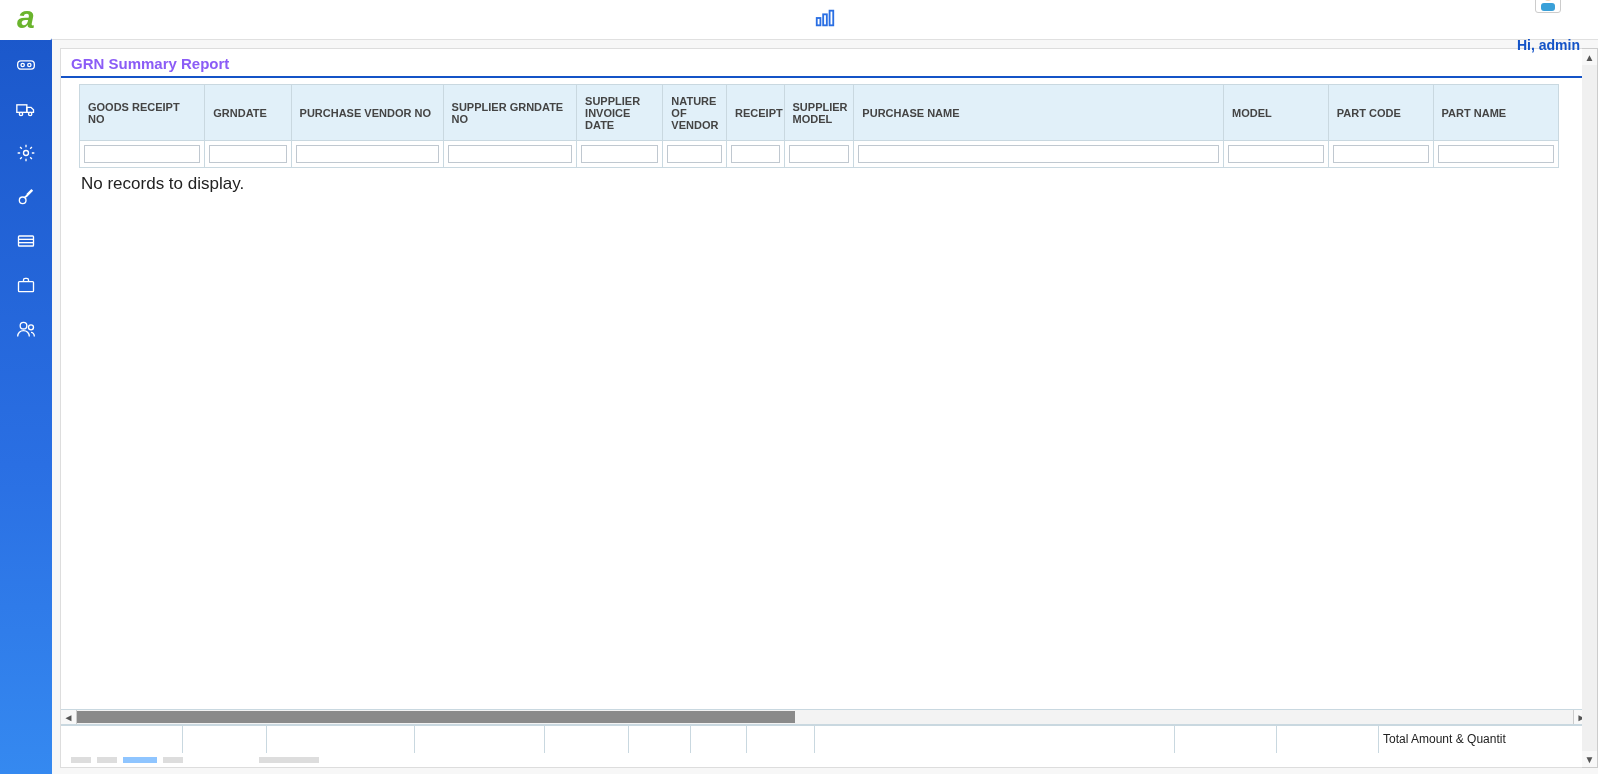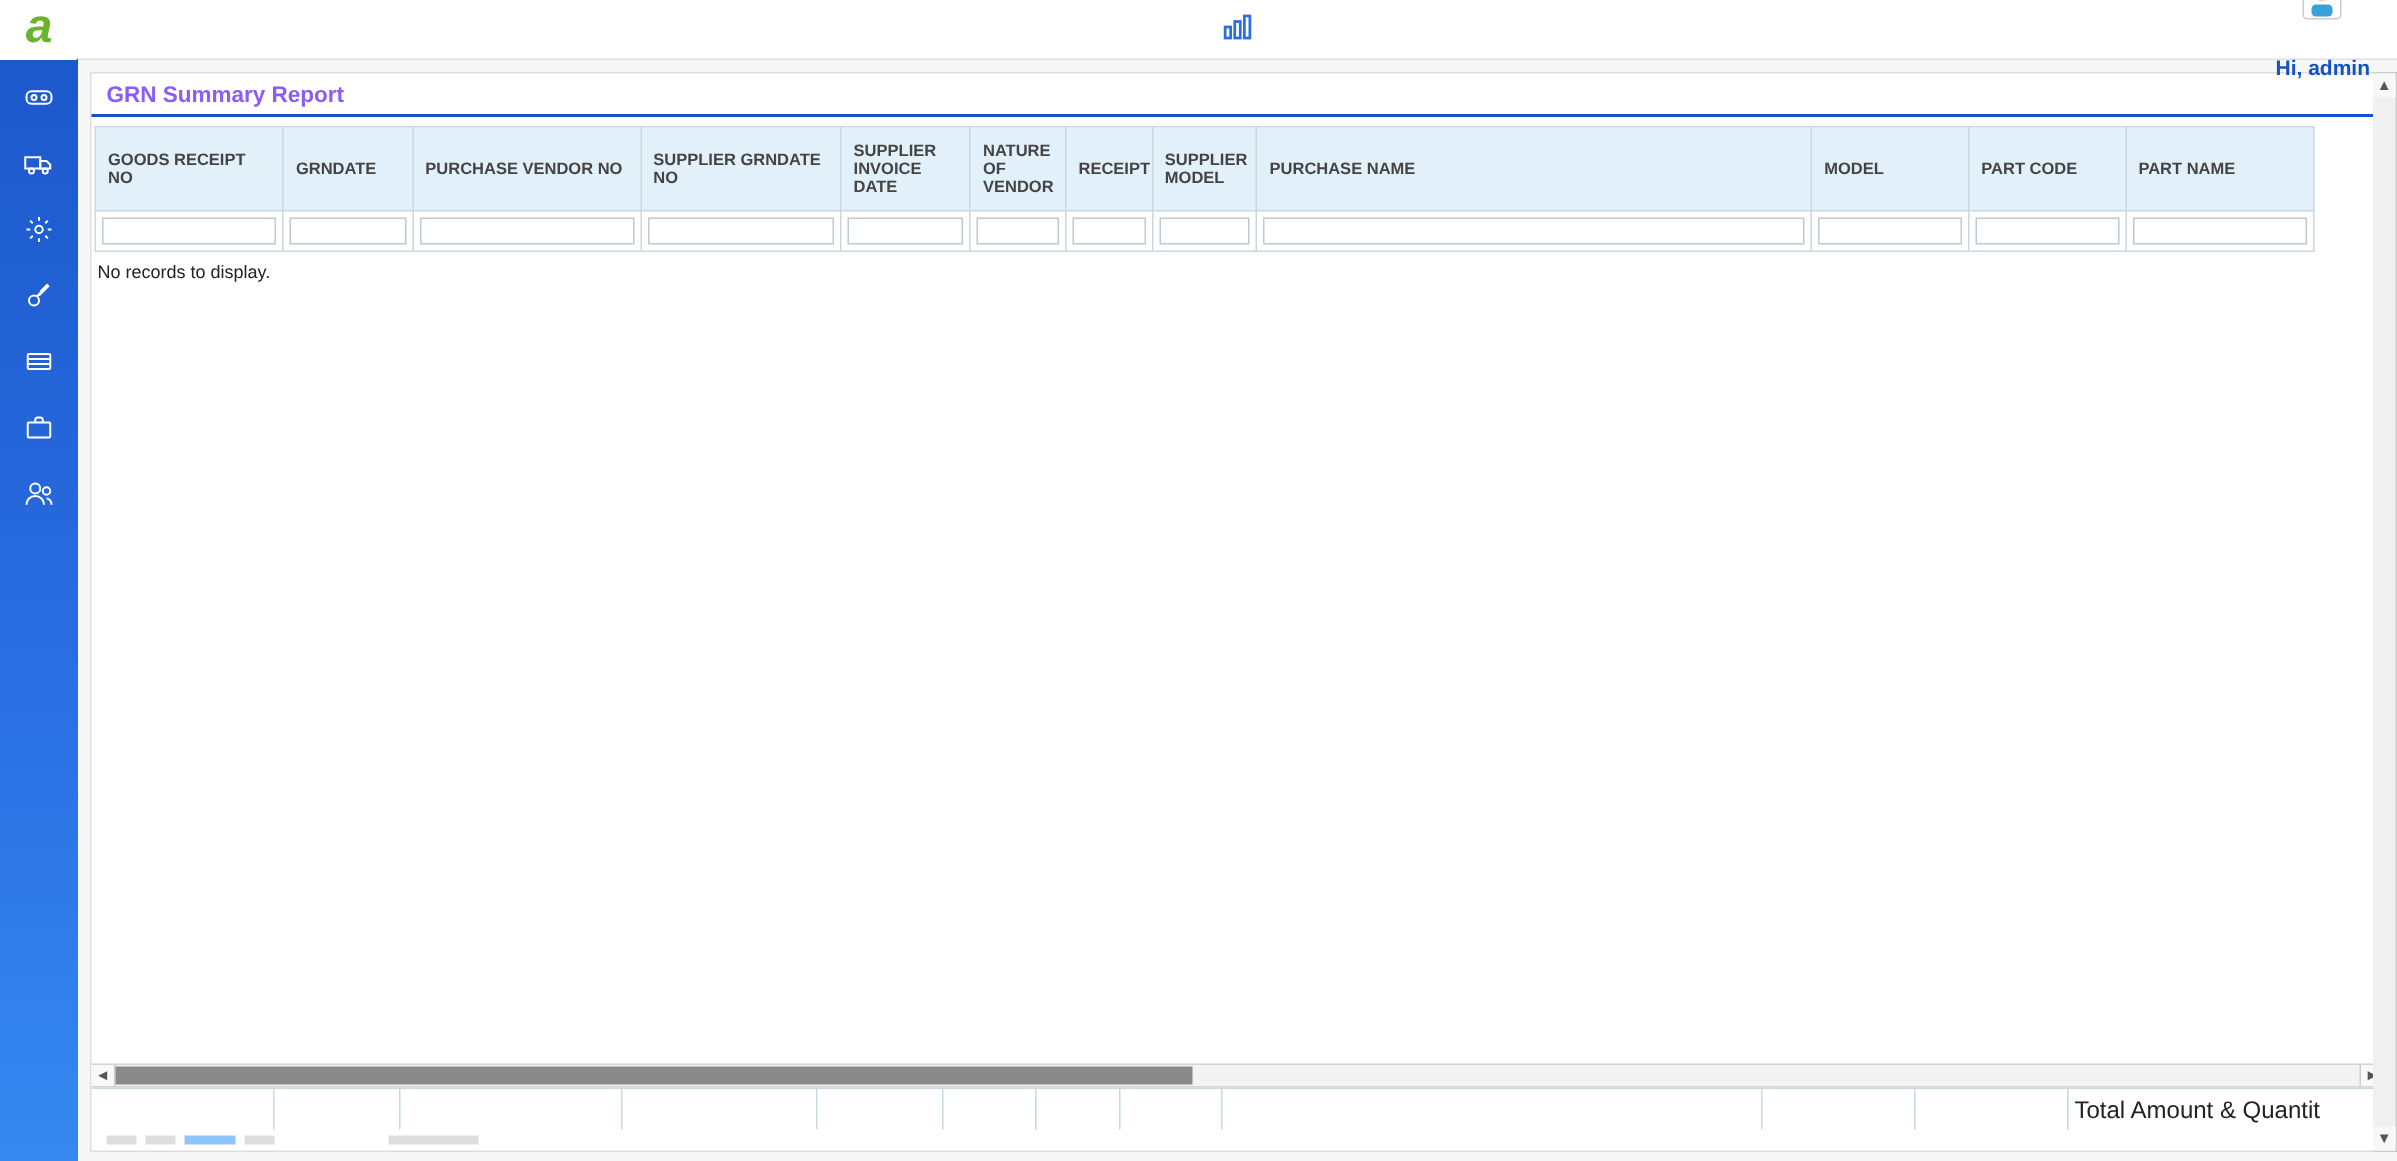--- a/index.html
+++ b/index.html
@@ -76,51 +76,51 @@
     width: 105px; background: #fff; color: #333;
   }
   .cal-btn {
     width: 22px; height: 22px; border: 1px solid #1453c7; border-left: none;
     background: #2a6fe3; display: flex; align-items: center; justify-content: center; cursor: pointer;
   }
   .cal-btn svg { width: 14px; height: 14px; }
 
   
   .table-viewport { flex: 1; overflow: hidden; display: flex; flex-direction: column; padding: 6px 0 0 0; position: relative; }
-  .table-scroll-x { overflow: hidden; }
+  .table-scroll-x { overflow: hidden; margin-left: 16px; }
   .tbl { border-collapse: collapse; table-layout: fixed; width: 1480px; margin: 0 0 0 2px; }
   .tbl th {
     background: #e1f0f9; border: 1px solid #c9d8e0; padding: 8px 8px;
     text-align: left; font-size: 11px; font-weight: bold; color: #444;
     vertical-align: middle; height: 56px;
   }
   .tbl td.filter-cell {
     border: 1px solid #c9d8e0; padding: 4px 4px; background: #fff;
   }
   .tbl td.filter-cell input {
     width: 100%; border: 1px solid #c0c8d0; height: 18px; padding: 0 4px; font-size: 11px;
   }
-  .no-records { padding: 6px 4px 6px 4px; font-size: 12px; color: #222; }
+  .no-records { padding: 6px 4px 6px 4px; font-size: 17px; color: #222; }
 
   
   .hscroll-row {
     display: flex; align-items: center; height: 16px;
     border-top: 1px solid #c9d8e0; border-bottom: 1px solid #c9d8e0;
     background: #f3f3f3; margin-top: auto;
   }
   .hscroll-row .chev { width: 16px; height: 100%; display: flex; align-items: center; justify-content: center; font-size: 10px; color: #555; background: #f8f8f8; border-right: 1px solid #ccc; cursor: pointer; }
   .hscroll-row .chev.r { border-right: none; border-left: 1px solid #ccc; }
   .hscroll-track { flex: 1; position: relative; height: 100%; }
   .hscroll-thumb { position: absolute; left: 0; top: 1px; bottom: 1px; width: 48%; background: #8a8a8a; }
 
   
   .footer-row { height: 28px; border-top: 1px solid #c9d8e0; display: flex; }
   .footer-row .fcell { border-right: 1px solid #c9d8e0; }
   .footer-row .fcell:last-child { border-right: none; }
-  .footer-text { font-size: 16px; color: #222; padding: 6px 4px 0 4px; white-space: nowrap; }
+  .footer-text { font-size: 12px; color: #222; padding: 6px 4px 0 4px; white-space: nowrap; }
 
   
   .pager-stub { height: 14px; display: flex; align-items: center; gap: 6px; padding: 0 10px; }
   .pager-stub .box { height: 6px; background: #ddd; }
   .pager-stub .box.active { background: #8fc5ff; }
 
 </style>
 </head>
 <body>
 

